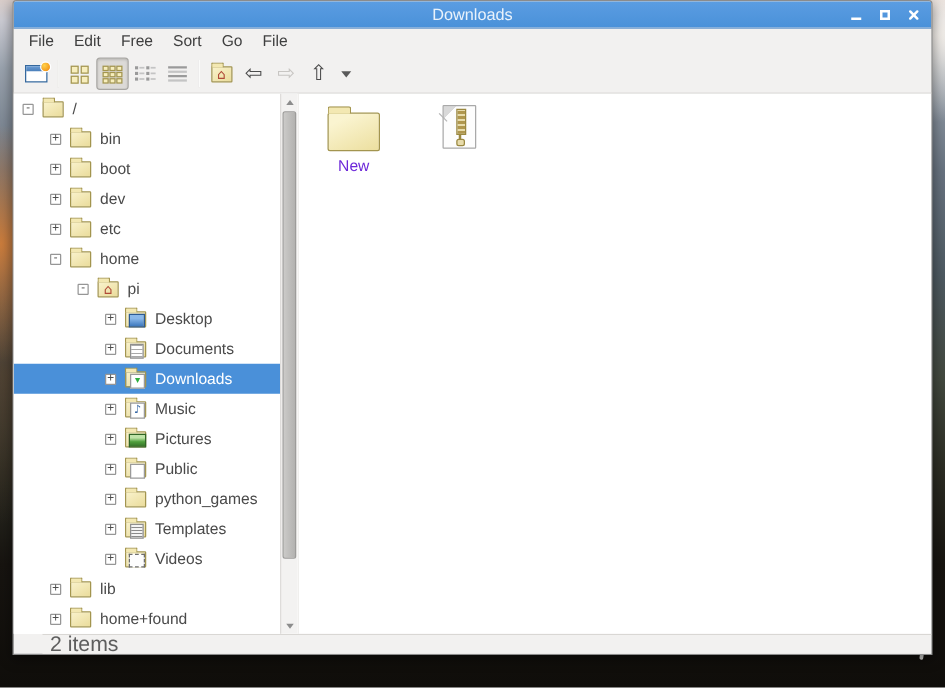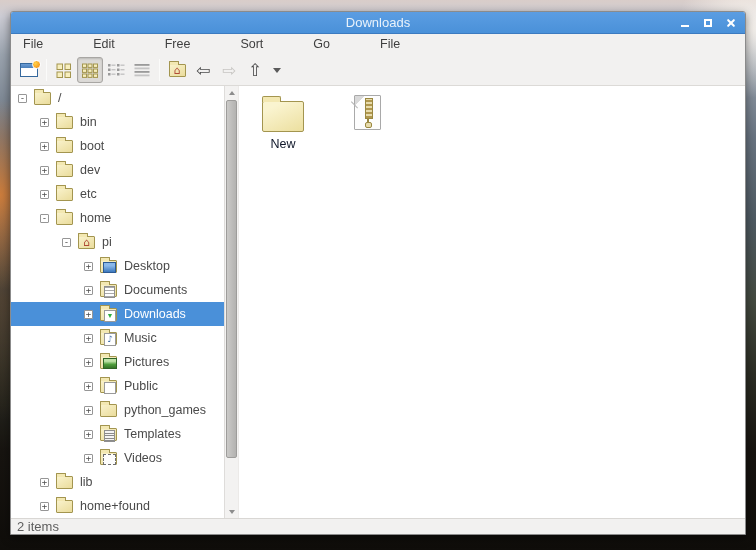--- a/index.html
+++ b/index.html
@@ -10,40 +10,40 @@
     background:
       radial-gradient(circle at 748px 28px, rgba(252,247,240,.9), rgba(252,247,240,0) 70px),
       radial-gradient(circle at 0px 195px, rgba(217,128,55,.9), rgba(217,128,55,0) 95px),
       radial-gradient(circle at 6px 300px, rgba(90,60,40,.55), rgba(90,60,40,0) 120px),
       linear-gradient(180deg,#d9cdc9 0%,#ccccd4 3%,#9aa3ae 10%,#687380 25%,#4e5a62 40%,#43493f 55%,#2c2d24 68%,#171410 82%,#0f0d0a 100%);
   }
   .road-line { position:absolute; left:738px; top:494px; width:3px; height:34px;
     background:rgba(250,250,248,.8); transform:rotate(9deg); border-radius:2px; }
 
   
-  .window { position:absolute; left:10px; top:11px; width:736px; height:524px;
+  .window { position:absolute; left:10px; top:0; width:736px; height:524px;
     background:#f2f1f0; border:1px solid #8b8b8b; border-radius:3px 3px 0 0;
     box-shadow:0 3px 10px rgba(0,0,0,.45); display:flex; flex-direction:column; }
 
   .titlebar { height:22px; flex:0 0 22px; position:relative;
     background:linear-gradient(#5b9de2,#4a91d9); border-bottom:1px solid #3c7bc0;
     border-radius:2px 2px 0 0; }
   .title-text { position:absolute; left:0; right:0; top:0; height:22px; line-height:21px;
     text-align:center; color:#e9f2fb; font-size:13px; }
   .win-controls { position:absolute; right:9px; top:0; height:22px; display:flex; align-items:center; gap:13px; }
   .wc { display:inline-flex; width:10px; height:10px; align-items:center; justify-content:center; cursor:default; }
   .wc-min i { display:block; width:8px; height:2px; background:#fff; margin-top:5px; }
   .wc-max i { display:block; width:8px; height:8px; border:2px solid #fff; }
   .wc-close { position:relative; }
   .wc-close i, .wc-close i::after { content:""; display:block; position:absolute; left:0; top:4px;
     width:10px; height:2px; background:#fff; transform:rotate(45deg); border-radius:1px; }
   .wc-close i::after { top:0; transform:rotate(-90deg); }
 
   .menubar { height:21px; flex:0 0 21px; display:flex; 
-    background:#f2f1f0; padding-left:4px;gap:34px; }
+    background:#f2f1f0; padding-left:4px; }
   .menu-item { font-size:12.5px; color:#3f3f3f; padding:0 8px; line-height:21px; cursor:default; }
 
   
   .toolbar { height:31px; flex:0 0 31px; display:flex; align-items:center;
     background:#f2f1f0; padding:0 6px 0 5px; border-bottom:1px solid #dcdad7; }
   .tbtn { width:26px; height:26px; display:flex; align-items:center; justify-content:center;
     border:1px solid transparent; border-radius:3px; flex:0 0 auto; }
   .tbtn.active { background:#dcdad7; border-color:#a8a6a3; box-shadow:inset 0 1px 2px rgba(0,0,0,.15); }
   .tsep { width:1px; height:22px; background:#d2d0cd; border-right:1px solid #fbfbfa; margin:0 4px; flex:0 0 auto; }
   .arrow-glyph { font-family:"DejaVu Sans",sans-serif; font-size:17px; color:#4c4c4c; line-height:1; }
@@ -114,37 +114,37 @@
   .sb-btn.up i { border-bottom:4px solid #8c8c8c; }
   .sb-btn.down i { border-top:4px solid #8c8c8c; }
   .sb-thumb { position:absolute; left:1px; width:11px; top:14px; height:358px;
     background:linear-gradient(90deg,#cbcac8,#b3b2b0); border:1px solid #9d9c9a; border-radius:2px; }
 
   
   .main { flex:1 1 auto; border-left:1px solid #eceae8; padding:7px 0 0 13px;
     display:flex; align-items:flex-start; }
   .file { display:flex; flex-direction:column; align-items:center; margin-right:10px; cursor:default; }
   .file-new { width:62px; } .file-zip { width:86px; }
-  .flabel { margin-top:5px; font-size:12.5px; color:#0f172a; line-height:15px; }
+  .flabel { margin-top:5px; font-size:12.5px; color:#6d28d9; line-height:15px; }
   .bigfolder { position:relative; width:42px; height:31px; margin-top:8px;
     background:linear-gradient(155deg,#faf4d0 20%,#ecdf9f); border:1px solid #a3954f; border-radius:2px; }
   .bigfolder::before { content:""; position:absolute; top:-6px; left:-1px; width:17px; height:5px;
     background:#f3e8b2; border:1px solid #a3954f; border-bottom:0; border-radius:2px 2px 0 0; }
   .zipicon { position:relative; width:27px; height:35px; margin-top:2px;
     background:linear-gradient(135deg,#d9d9d9 0 7px,#fdfdfd 7px); border:1px solid #a9a9a9; border-radius:1px; }
   .zipicon::before { content:""; position:absolute; left:3px; top:-1px; width:9px; height:9px;
     border-bottom:1px solid #b5b5b5; transform:rotate(45deg); transform-origin:0 0; }
   .zipicon::after { content:""; position:absolute; left:10px; top:2px; width:6px; height:19px;
     background:repeating-linear-gradient(0deg,#b0974e 0 2px,#e7dbab 2px 4px); border:1px solid #9a8840; }
   .zip-pull { position:absolute; left:12px; top:22px; width:2px; height:5px; background:#9a8840; }
   .zip-pull::after { content:""; position:absolute; left:-2px; top:4px; width:5px; height:4px;
     border:1px solid #9a8840; border-radius:2px; background:#e7dbab; }
 
   .statusbar { flex:0 0 16px; height:16px; display:flex; align-items:center; justify-content:space-between;
-    background:#f2f1f0; border-top:1px solid #d9d7d4; padding:0 6px; font-size:13px; color:#5e5e5e; }
+    background:#f2f1f0; border-top:1px solid #d9d7d4; padding:0 6px; font-size:17px; color:#5e5e5e;margin-left:23px; }
 
   svg .fol { fill:#f7eebd; stroke:#a3954f; stroke-width:1; }
   svg .gry { fill:#9a9a9a; } svg .gry2 { fill:#c4c4c4; }
 </style>
 </head>
 <body>
 
 <div class="road-line"></div>
 
 <div class="window">

